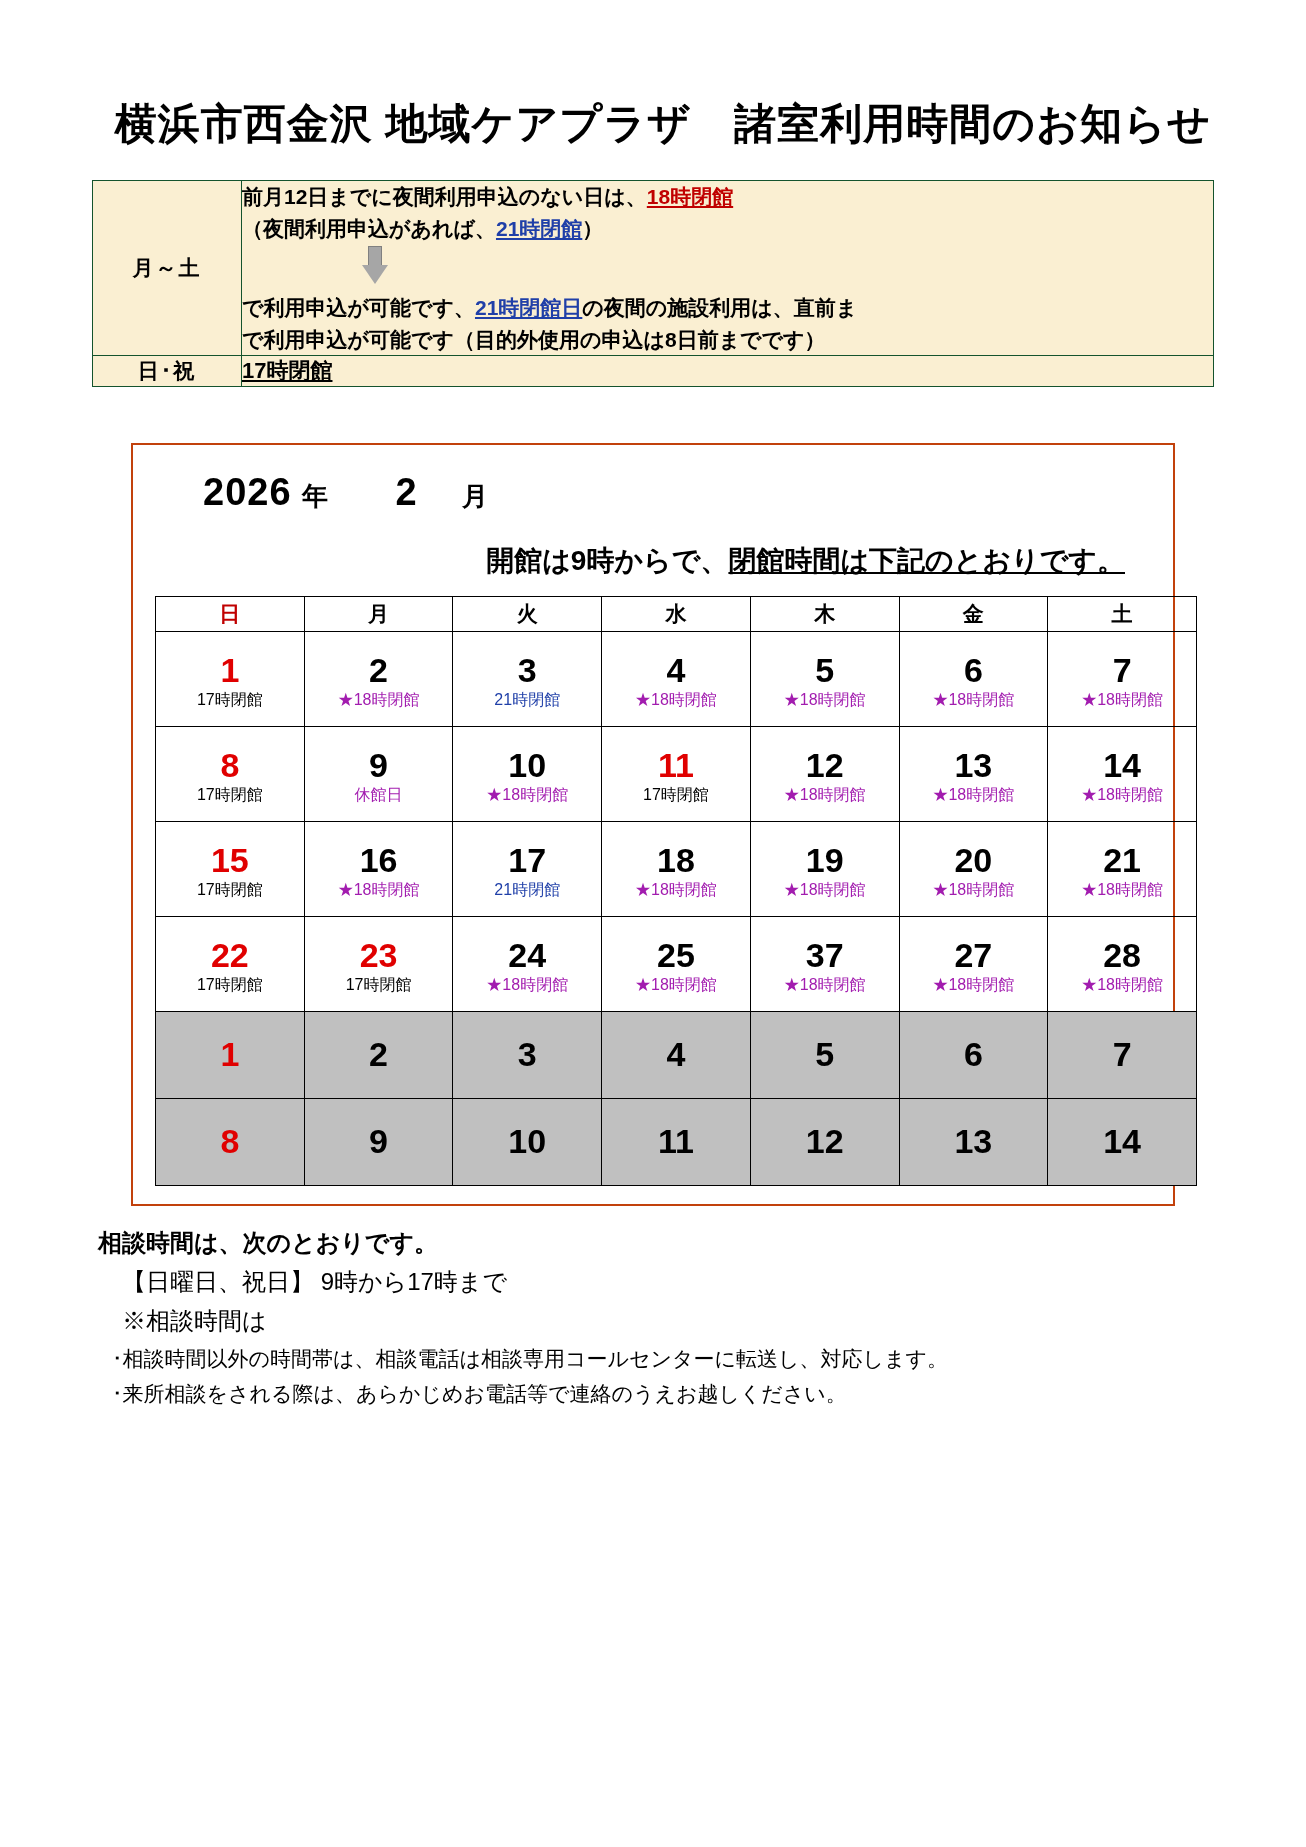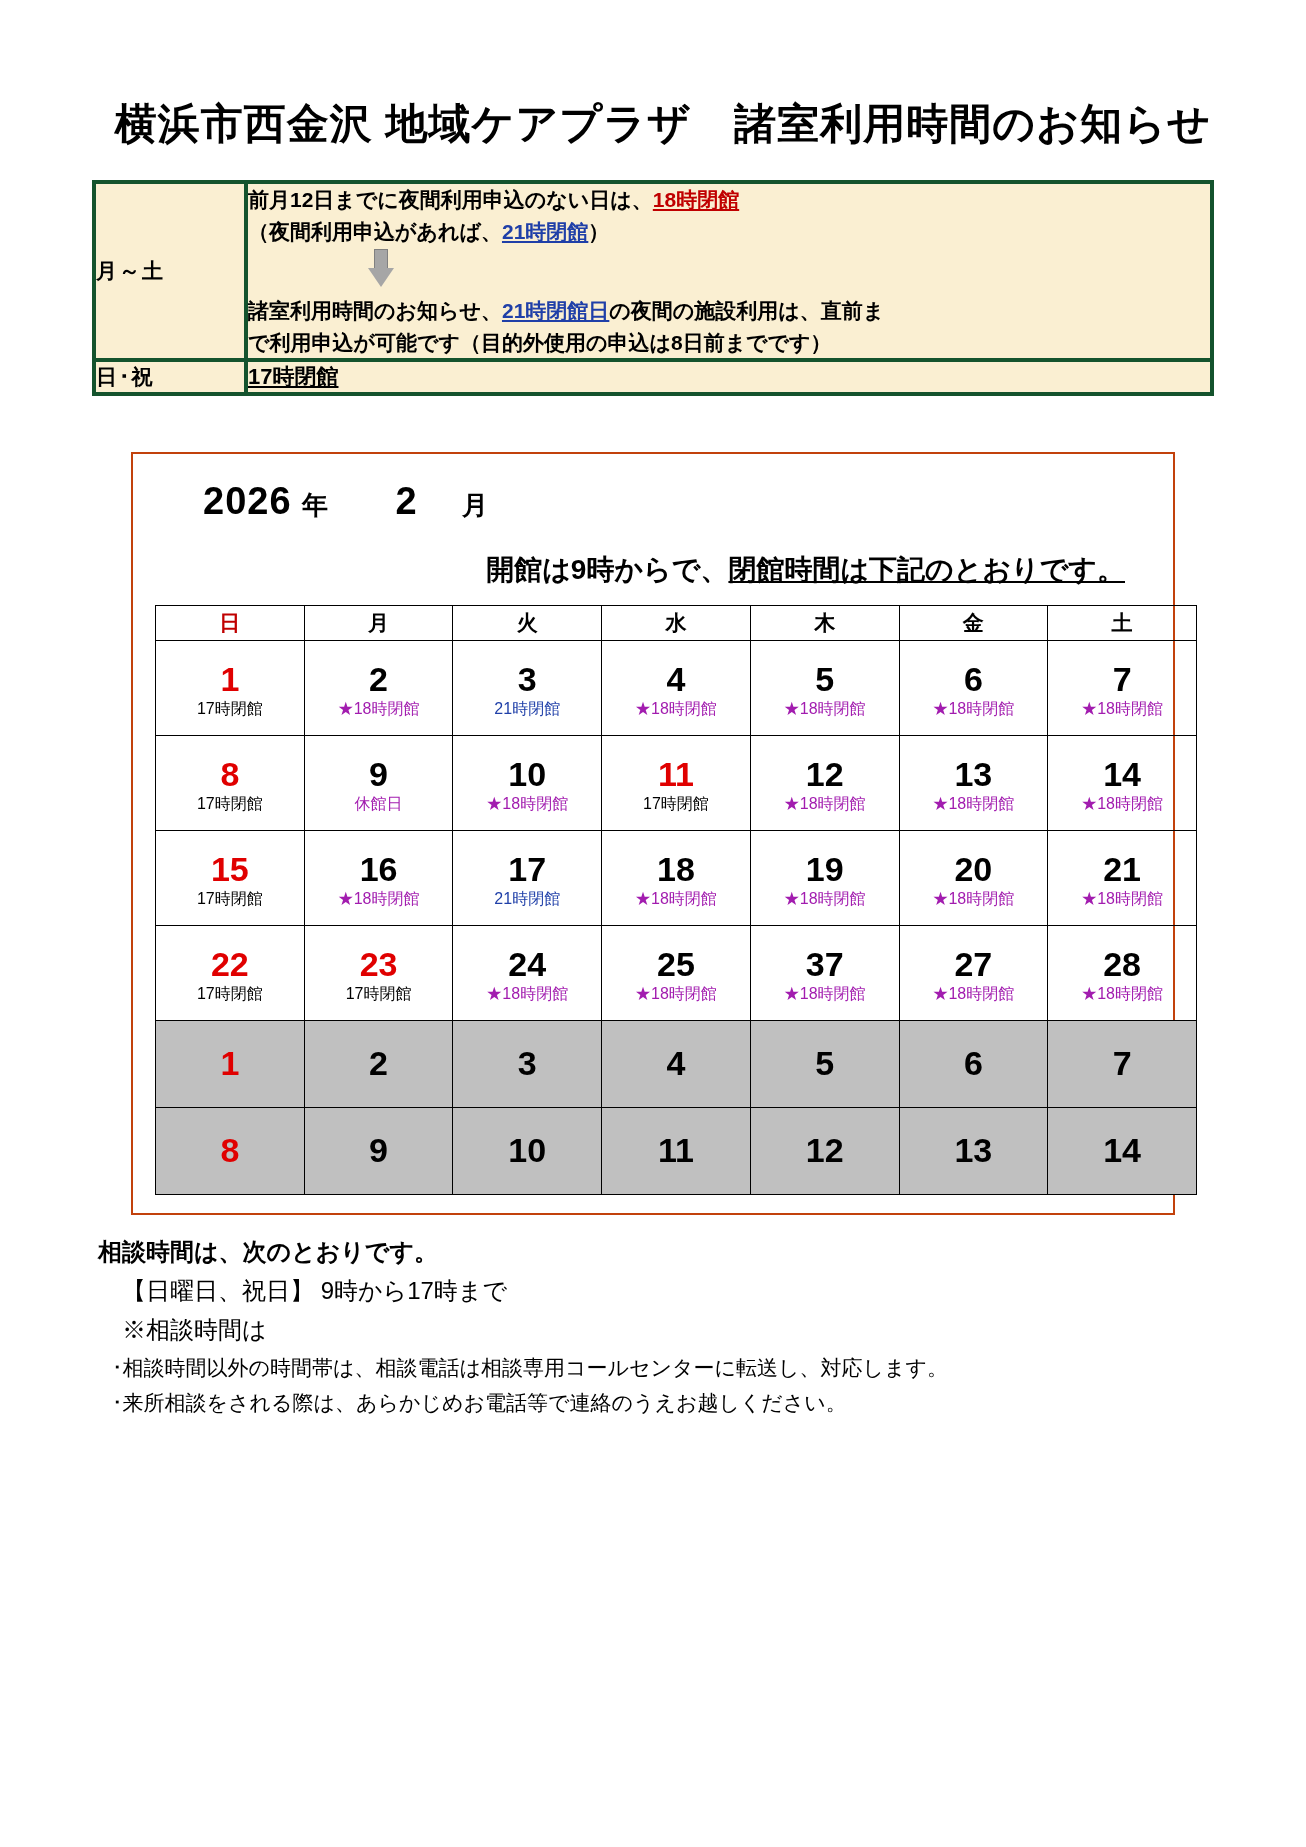--- a/index.html
+++ b/index.html
@@ -35,26 +35,27 @@
 
   
   .notice-table {
     margin: 28px auto 0 auto;
     width: 1122px;
     border-collapse: collapse;
     background: #faefd2;
     table-layout: fixed;
   }
   .notice-table td {
-    border: 4px solid #14532d;
+    border: 1px solid #14532d;
     vertical-align: middle;
     padding: 0;
   }
   .notice-label {
     width: 148px;
+    text-align: center;
     font-size: 21px;
     font-weight: bold;
     letter-spacing: 2px;
   }
   .notice-body {
     padding: 16px 18px 16px 18px;
     font-size: 21px;
     line-height: 1.5;
     font-weight: bold;
   }
@@ -218,21 +219,21 @@
         <div class="ln">
           <span>（夜間利用申込があれば、</span><span class="u-blue">21時閉館</span><span>）</span>
         </div>
         <div class="arrow-wrap">
           <div class="arrow">
             <div class="stem"></div>
             <div class="head"></div>
           </div>
         </div>
         <div class="ln">
-          <span>諸室利用時間のお知らせ、</span><span class="u-blue">21時閉館日</span><span>の夜間の施設利用は、直前ま</span>
+          <span>で利用申込が可能です、</span><span class="u-blue">21時閉館日</span><span>の夜間の施設利用は、直前ま</span>
         </div>
         <div class="ln">で利用申込が可能です（目的外使用の申込は8日前までです）</div>
       </td>
     </tr>
     <tr>
       <td class="notice-label">日･祝</td>
       <td class="notice-sun-cell">
         <span class="u-black">17時閉館</span>
       </td>
     </tr>

